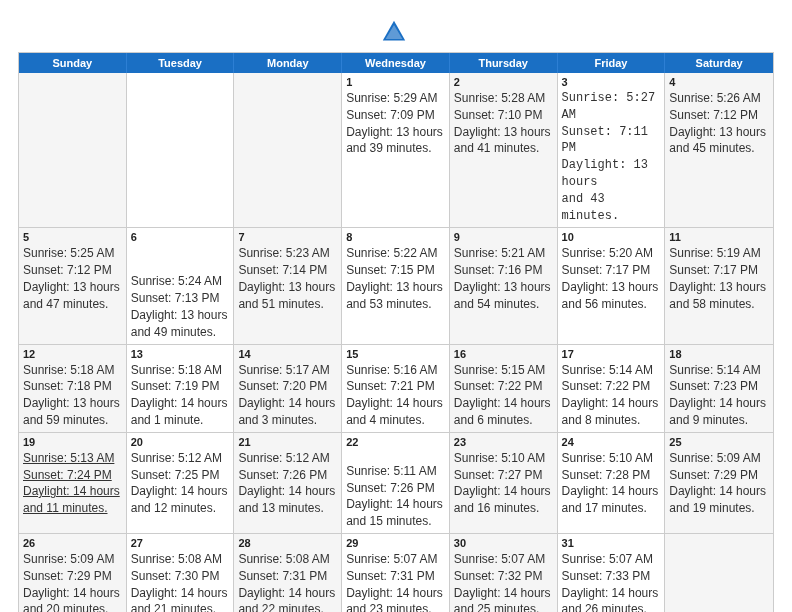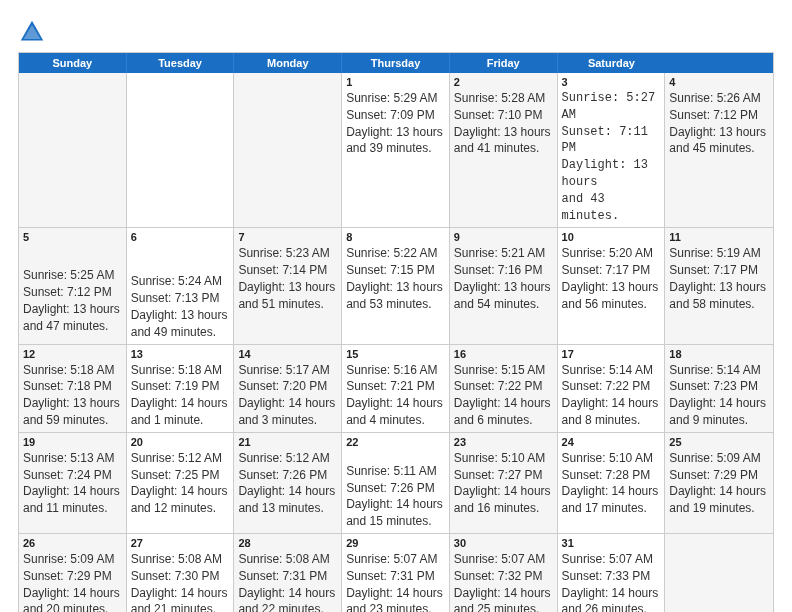--- a/index.html
+++ b/index.html
@@ -9,20 +9,21 @@
       font-family: Arial, sans-serif;
       background: #fff;
       overflow: hidden;
     }
     .page {
       width: 792px;
       height: 504px;
       padding: 18px 18px 10px 18px;
       display: flex;
       flex-direction: column;
+      align-items: center;
     }
     .header {
       display: flex;
       align-items: flex-start;
       justify-content: space-between;
       margin-bottom: 6px;
     }
     .logo {
       display: flex;
       align-items: center;
@@ -135,20 +136,21 @@
       <div class="month-title"></div>
       <div class="location"></div>
     </div>
   </div>
 
   <div class="calendar">
     <div class="cal-header">
     <div class="cal-header-cell">Sunday</div>
         <div class="cal-header-cell">Tuesday</div>
         <div class="cal-header-cell">Monday</div>
+        <div class="cal-header-cell">Wednesday</div>
         <div class="cal-header-cell">Thursday</div>
         <div class="cal-header-cell">Friday</div>
         <div class="cal-header-cell">Saturday</div>
       </div>
     <div class="cal-body">
     <div class="cal-row">
           <div class="cal-cell alt-bg"></div>
           <div class="cal-cell"></div>
           <div class="cal-cell alt-bg"></div>
           <div class="cal-cell">
@@ -176,21 +178,21 @@
             <div class="day-num">4</div>
             <div class="cell-info" style="white-space: pre-line;">Sunrise: 5:26 AM
 Sunset: 7:12 PM
 Daylight: 13 hours
 and 45 minutes.</div>
           </div>
         </div>
         <div class="cal-row">
           <div class="cal-cell alt-bg">
             <div class="day-num">5</div>
-            <div class="cell-info" style="white-space: pre-line; margin-top: 22px;">Sunrise: 5:25 AM
+            <div class="cell-info" style="white-space: pre-line;">Sunrise: 5:25 AM
 Sunset: 7:12 PM
 Daylight: 13 hours
 and 47 minutes.</div>
           </div>
           <div class="cal-cell">
             <div class="day-num">6</div>
             <div class="cell-info" style="white-space: pre-line; margin-top: 28px;">Sunrise: 5:24 AM
 Sunset: 7:13 PM
 Daylight: 13 hours
 and 49 minutes.</div>
@@ -278,21 +280,21 @@
             <div class="day-num">18</div>
             <div class="cell-info" style="white-space: pre-line;">Sunrise: 5:14 AM
 Sunset: 7:23 PM
 Daylight: 14 hours
 and 9 minutes.</div>
           </div>
         </div>
         <div class="cal-row">
           <div class="cal-cell alt-bg">
             <div class="day-num">19</div>
-            <div class="cell-info" style="white-space: pre-line;">Sunrise: 5:13 AM
+            <div class="cell-info" style="white-space: pre-line; text-decoration: underline;">Sunrise: 5:13 AM
 Sunset: 7:24 PM
 Daylight: 14 hours
 and 11 minutes.</div>
           </div>
           <div class="cal-cell">
             <div class="day-num">20</div>
             <div class="cell-info" style="white-space: pre-line;">Sunrise: 5:12 AM
 Sunset: 7:25 PM
 Daylight: 14 hours
 and 12 minutes.</div>

